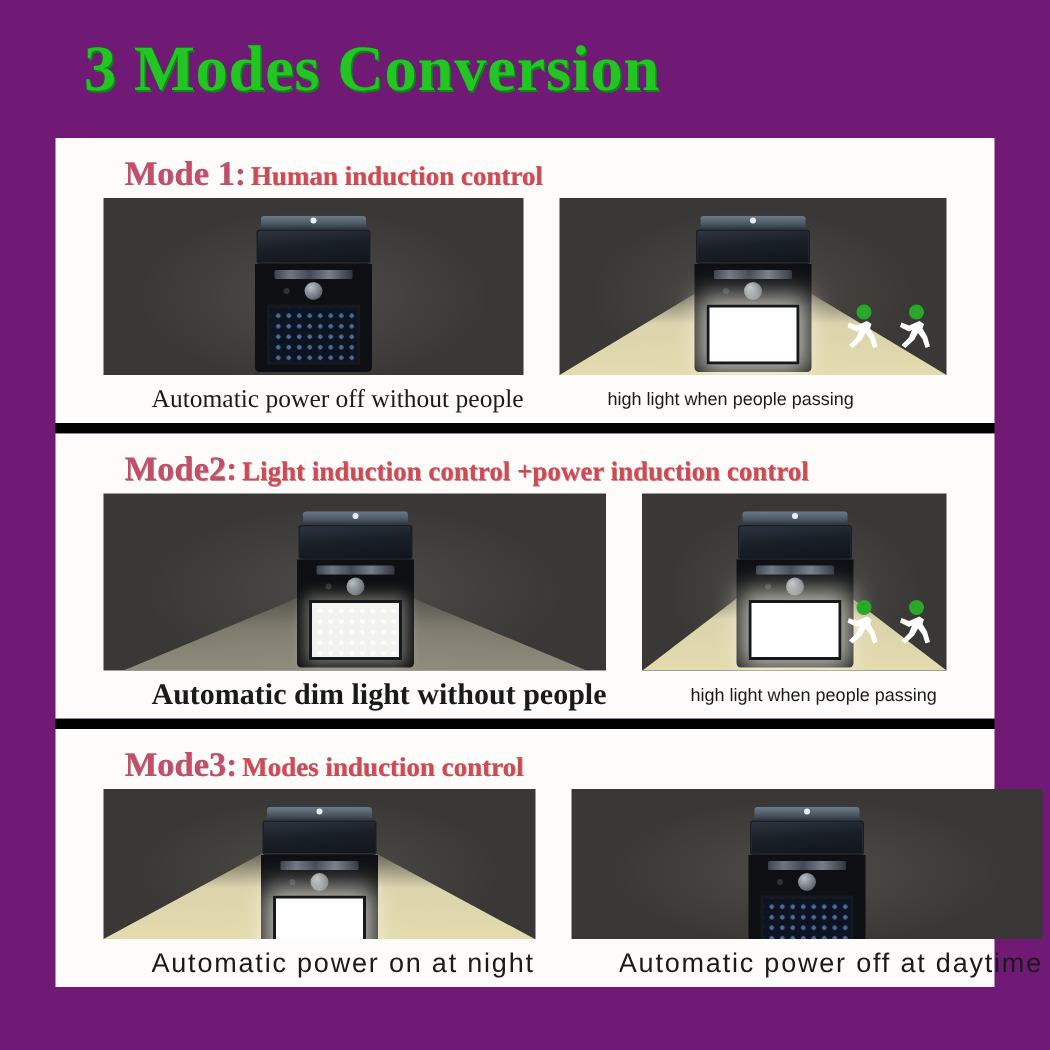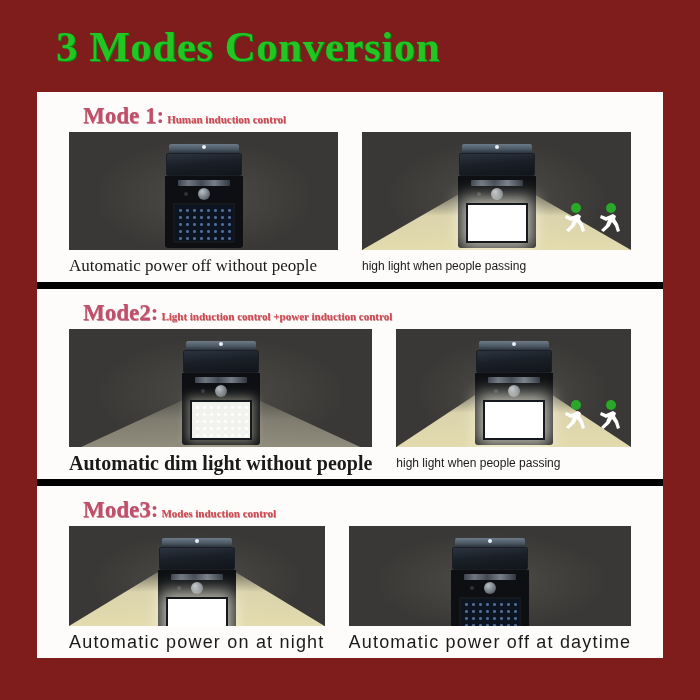--- a/index.html
+++ b/index.html
@@ -2,21 +2,21 @@
 <html><head>
 <meta charset="utf-8">
 <style>
   html,body{margin:0;padding:0;}
   body{
     width:700px;height:700px;overflow:hidden;
     background:#383838;
     font-family:"Liberation Sans",sans-serif;
     -webkit-font-smoothing:antialiased;
   }
-  .page{position:relative;width:700px;height:700px;background:#7f1d1d;}
+  .page{position:relative;width:700px;height:700px;background:#701a75;}
 
   
   .title-bar{
     height:92px;display:flex;align-items:center;
     padding-left:56px;box-sizing:border-box;
   }
   .title{
     font-family:"Liberation Serif",serif;
     font-weight:bold;
     font-size:43px;
@@ -42,41 +42,42 @@
     margin:6px 0 5px 0;
   }
   .mode-heading .mode-key{
     font-weight:bold;font-size:23px;color:#c0506a;
     text-shadow:.5px .5px 0 rgba(150,30,55,.55);
   }
   .mode-heading .mode-colon{
     font-weight:bold;font-size:23px;color:#c0506a;
   }
   .mode-heading .mode-desc{
-    font-weight:bold;font-size:11px;color:#cf4a52;
+    font-weight:bold;font-size:18px;color:#cf4a52;
     text-shadow:.5px .5px 0 rgba(150,30,40,.5);
     margin-left:3px;
   }
 
   .panel-row{display:flex;gap:24px;padding:0 24px 0 24px;box-sizing:border-box;}
   .panel-col{flex:1;display:flex;flex-direction:column;}
 
   .photo{
     position:relative;
     height:118px;
     background:#3a3836;
     overflow:hidden;
   }
   .photo.short{height:100px;}
 
   .caption{
     height:32px;line-height:32px;
     color:#1a1a1a;
     white-space:nowrap;
     overflow:hidden;
+    margin-left:32px;
   }
   .cap-serif{font-family:"Liberation Serif",serif;font-size:17px;}
   .cap-serif-bold{font-family:"Liberation Serif",serif;font-size:20px;font-weight:bold;}
   .cap-sans{font-family:"Liberation Sans",sans-serif;font-size:12px;}
   .cap-sans-sp{font-family:"Liberation Sans",sans-serif;font-size:18px;letter-spacing:1.2px;}
 
   .separator{height:7px;background:#000;}
 
   
   .lamp{

